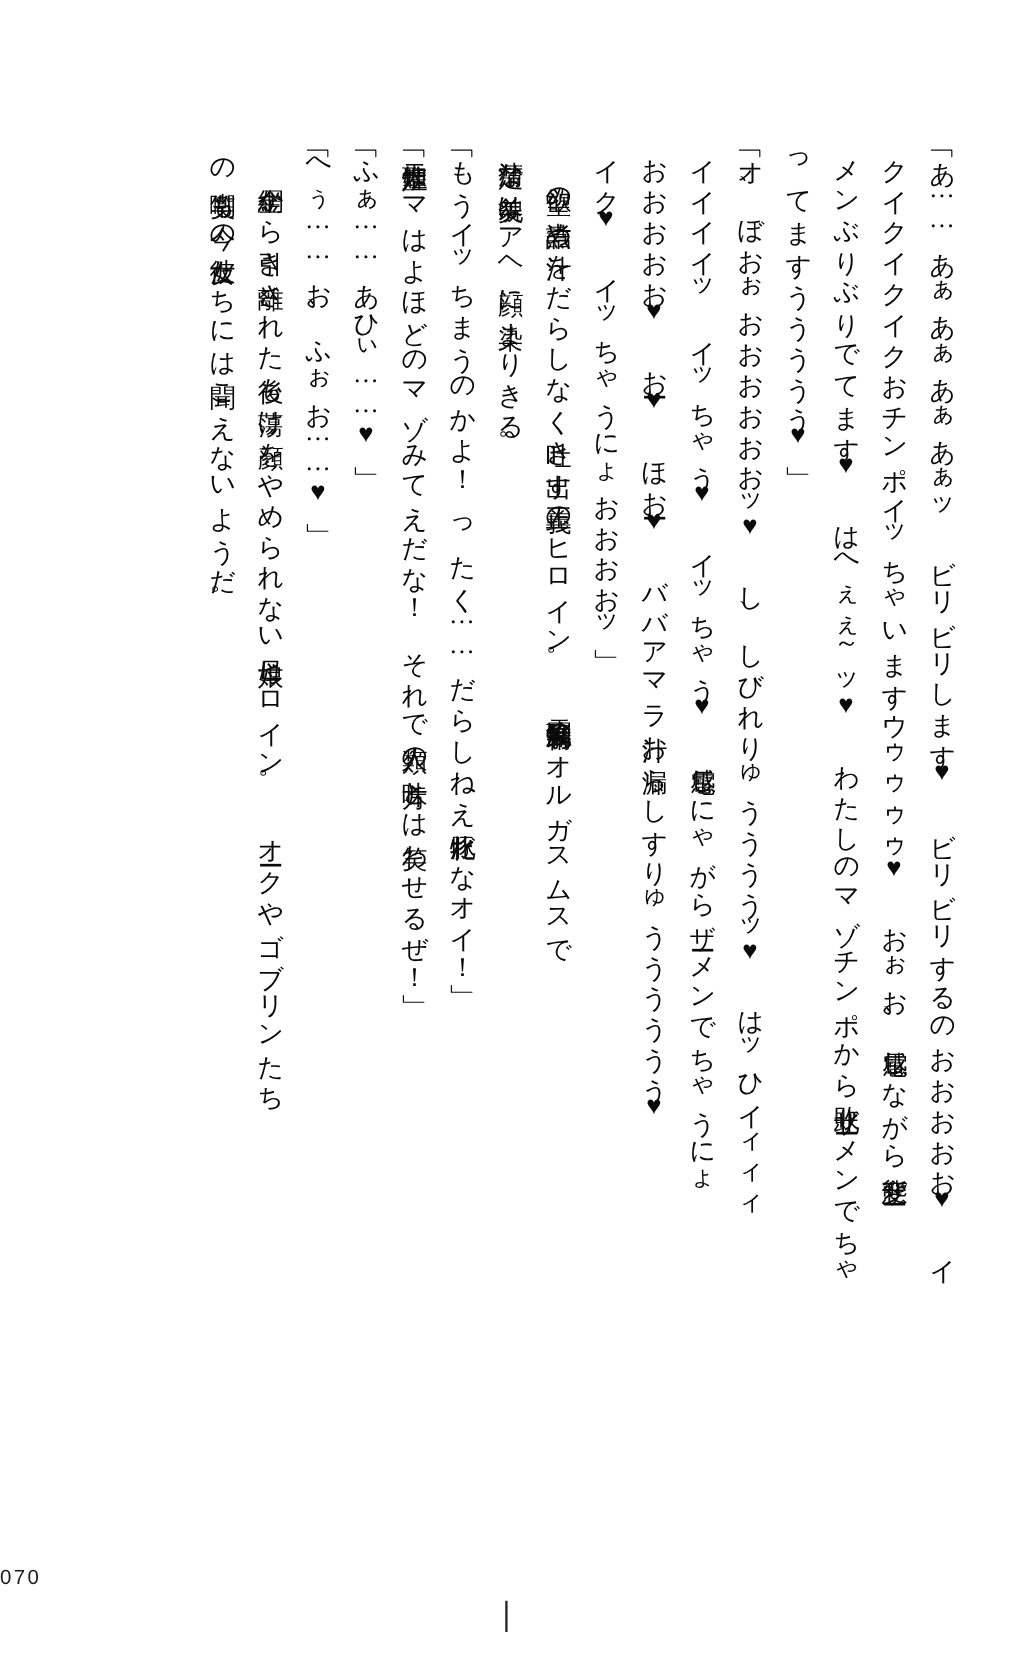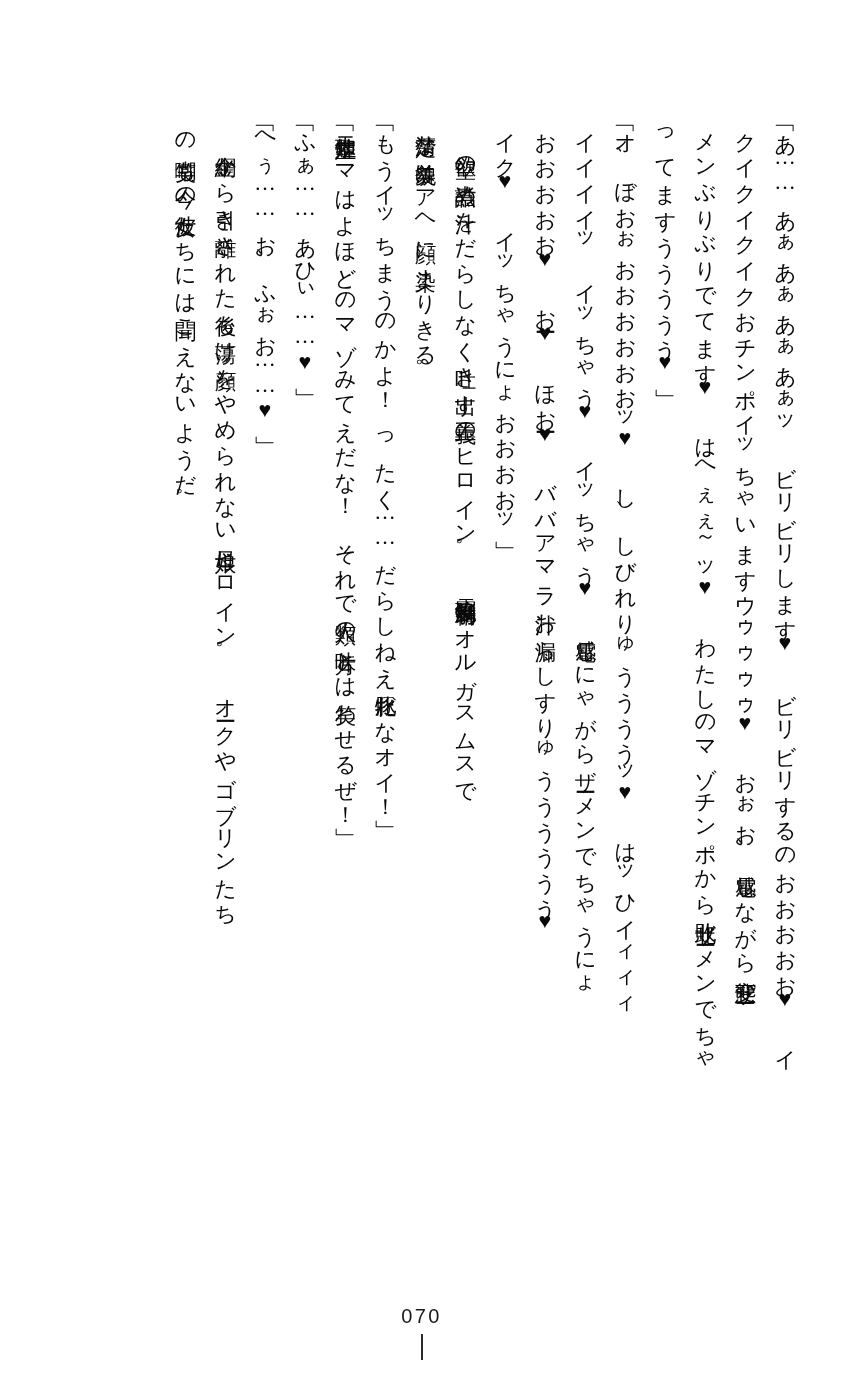--- a/index.html
+++ b/index.html
@@ -41,22 +41,21 @@
     font-feature-settings: "vert";
   }
   .vline.indent {
     padding-top: 22px;
   }
   #page-number {
     position: absolute;
     left: 0;
     right: 0;
     top: 1305px;
-    text-align: center;
-    font-size: 20px;
+    font-size: 17px;
     letter-spacing: 0.12em;
     color: #1a1a1a;
     font-family: "Liberation Sans", sans-serif;
   }
   #footer-rule {
     position: absolute;
     left: 50%;
     transform: translateX(-50%);
     top: 1334px;
     width: 2px;

